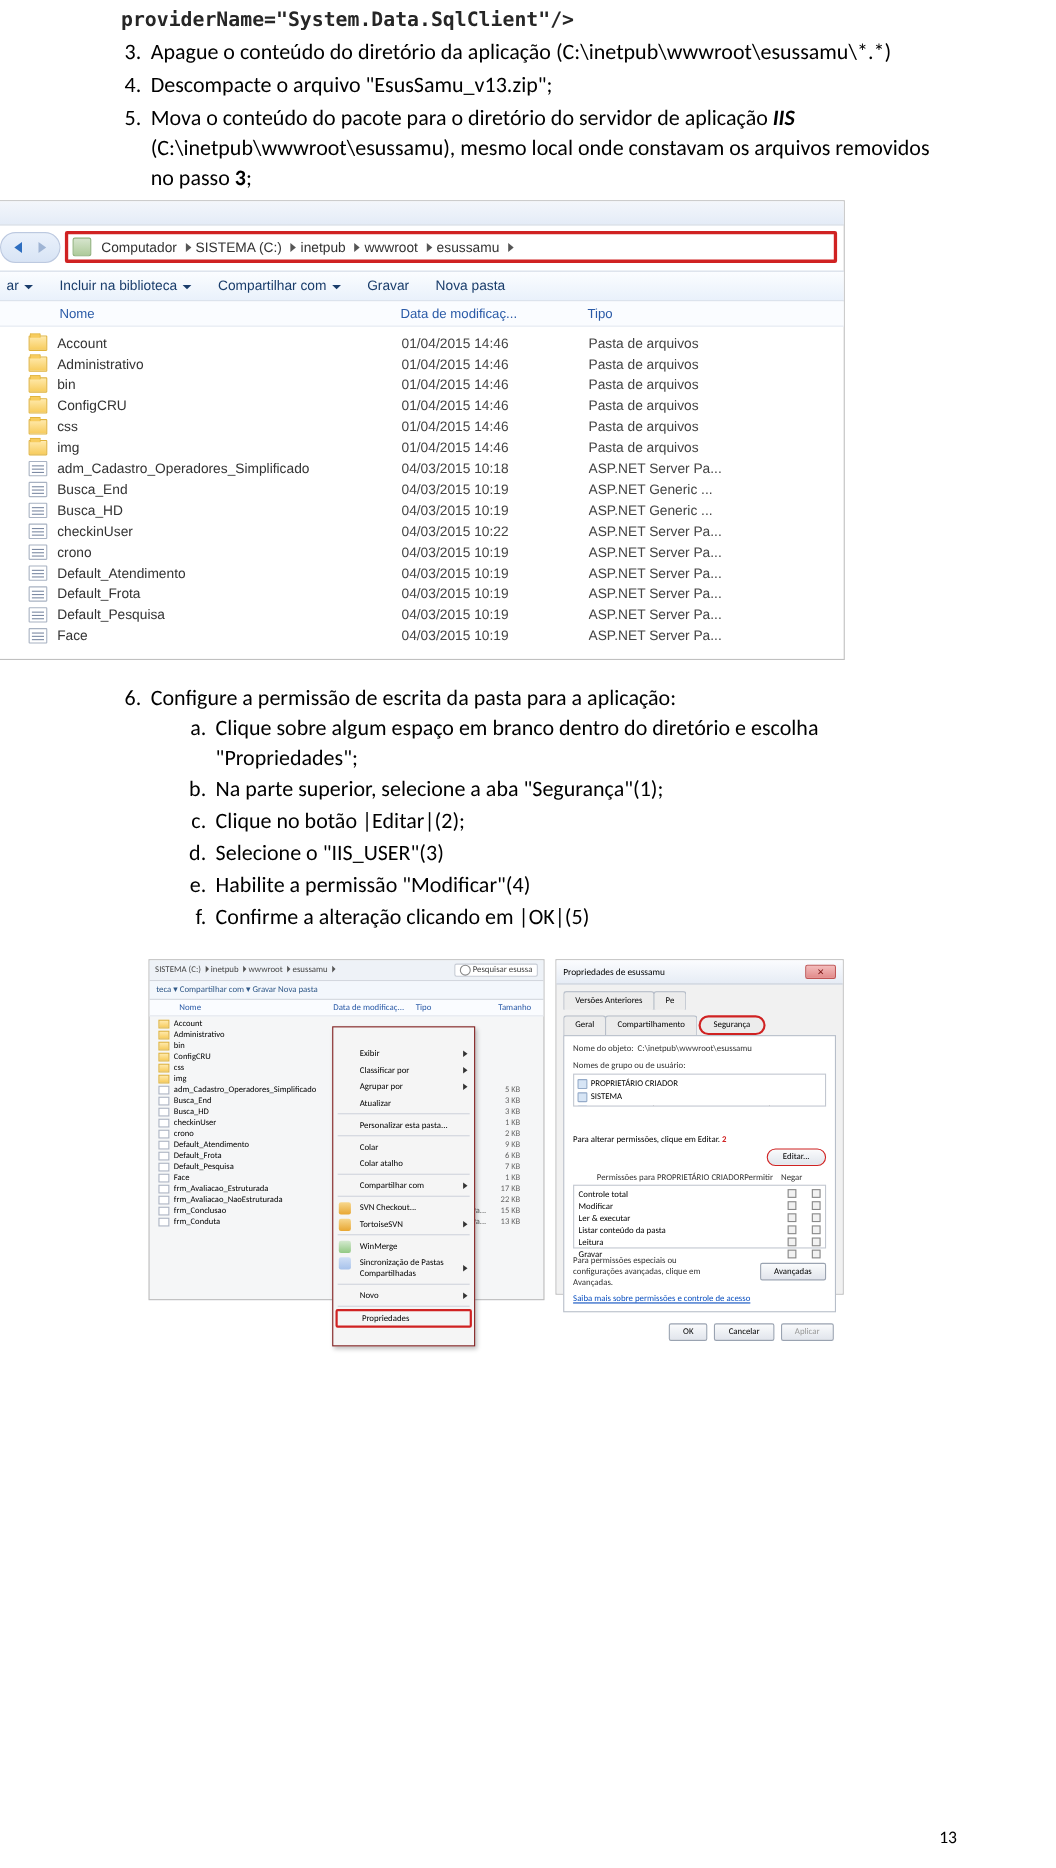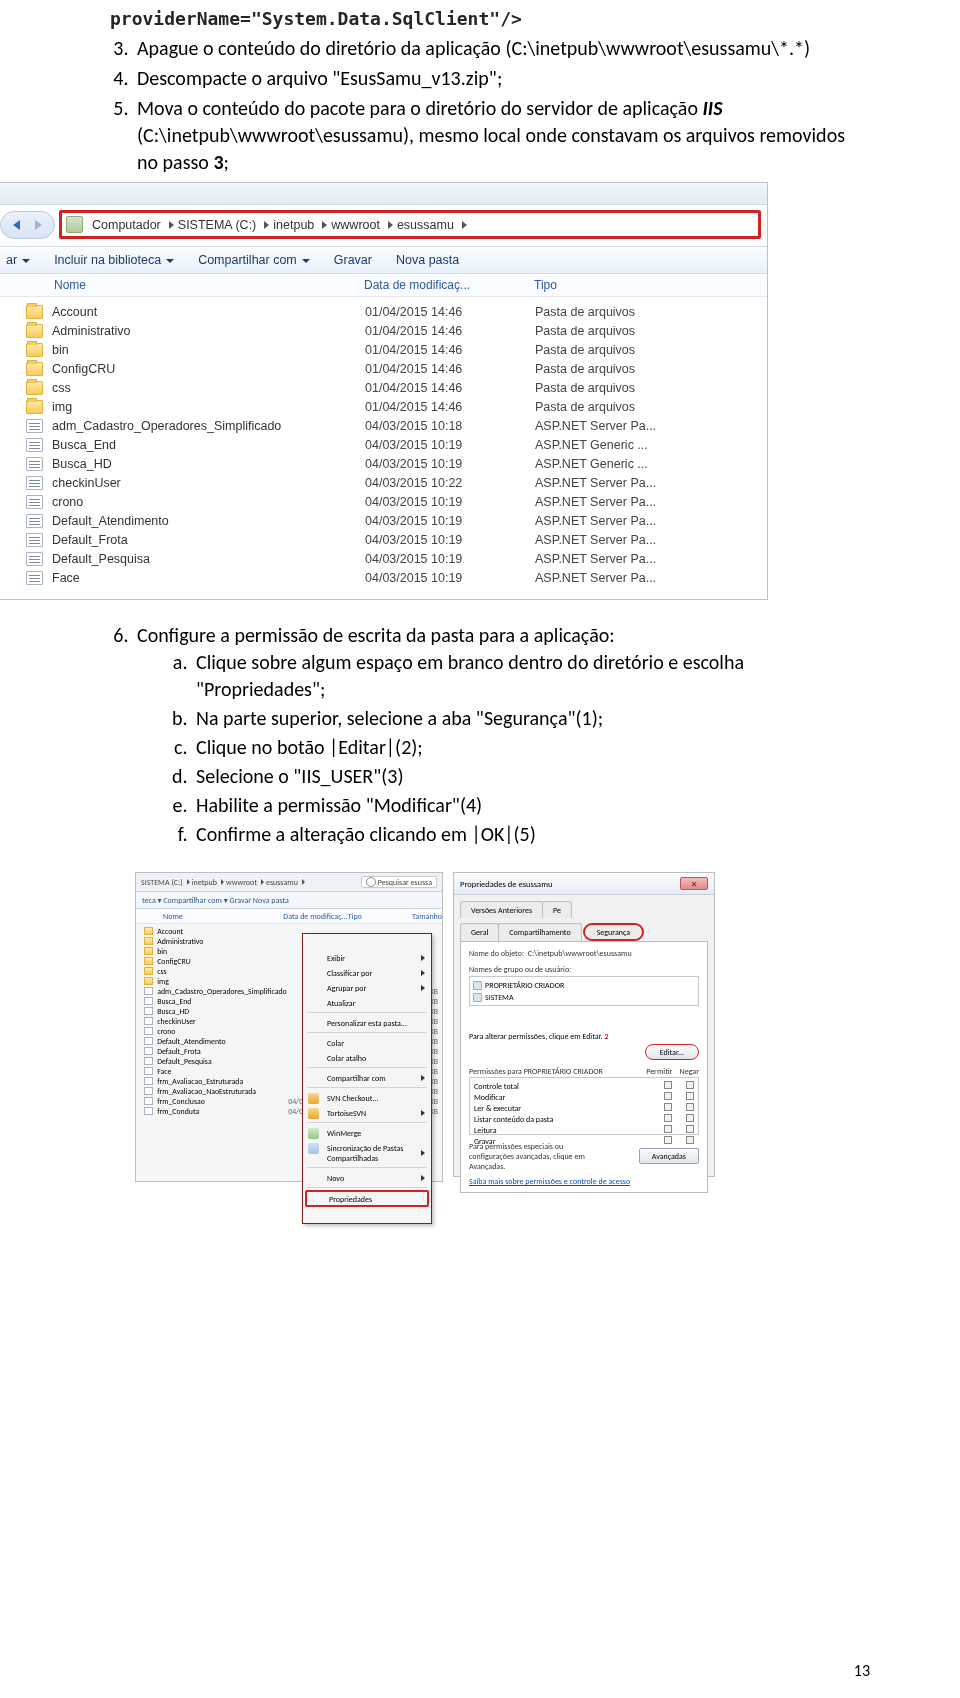--- a/index.html
+++ b/index.html
@@ -171,21 +171,21 @@
   .captures-row {
     display: flex;
     gap: 10px;
     margin-top: 24px;
     margin-left: 30px;
   }
   .cap {
     border: 1px solid #bdbdbd;
     background: #f5f6f7;
   }
-  .cap.left { width: 308px; height: 310px; }
+  .cap.left { width: 360px; height: 310px; }
   .cap.right { width: 262px; height: 305px; }
   
   .cap-addr {
     font-size: 8px; padding: 3px 5px;
     border-bottom: 1px solid #d0d4db;
     color: #444;
     background: #eef2f7;
     display:flex; align-items:center;
   }
   .cap-addr .seg { margin-right: 2px; }
@@ -312,21 +312,21 @@
   }
   .pd-btn {
     border: 1px solid #9aa3b1;
     background: linear-gradient(#fafbfc,#e1e5ec);
     border-radius: 2px;
     font-size: 8px; padding: 2px 12px;
   }
   .pd-btn.edit { border: 1.5px solid #d02222; border-radius: 9px; padding: 2px 14px; margin-top: 32px; }
   .red-num { color:#d02222; font-weight:700; }
   .perm-head {
-    display:flex; justify-content: space-between;
+    display:flex; justify-content: center;
     margin-top: 6px; color:#333;
   }
   .perm-box {
     border:1px solid #c2c7d0; background:#fff;
     height: 58px; padding: 2px 4px; margin-top:1px;
   }
   .perm-box .pr { display:flex; justify-content: space-between; padding:0.5px 0;text-align:center; }
   .perm-box .cb { width:8px; height:8px; border:1px solid #888; background:#f2f2f2; }
   .perm-box .rpair { display:flex; gap:14px; }
   .adv-row {
@@ -752,17 +752,22 @@
                 <span class="cb"></span>
               </span>
             </div>
           </div>
         <div class="adv-row">
           <span class="txt">Para permissões especiais ou configurações avançadas, clique em Avançadas.</span>
           <span class="pd-btn">Avançadas</span>
         </div>
         <a class="lnk">Saiba mais sobre permissões e controle de acesso</a>
       </div>
+      <div class="pd-btns">
+        <span class="pd-btn">OK</span>
+        <span class="pd-btn">Cancelar</span>
+        <span class="pd-btn" style="color:#999">Aplicar</span>
+      </div>
     </div>
   </div>
 </div>
 
 <div class="pagenum">13</div>
 
 </body></html>

